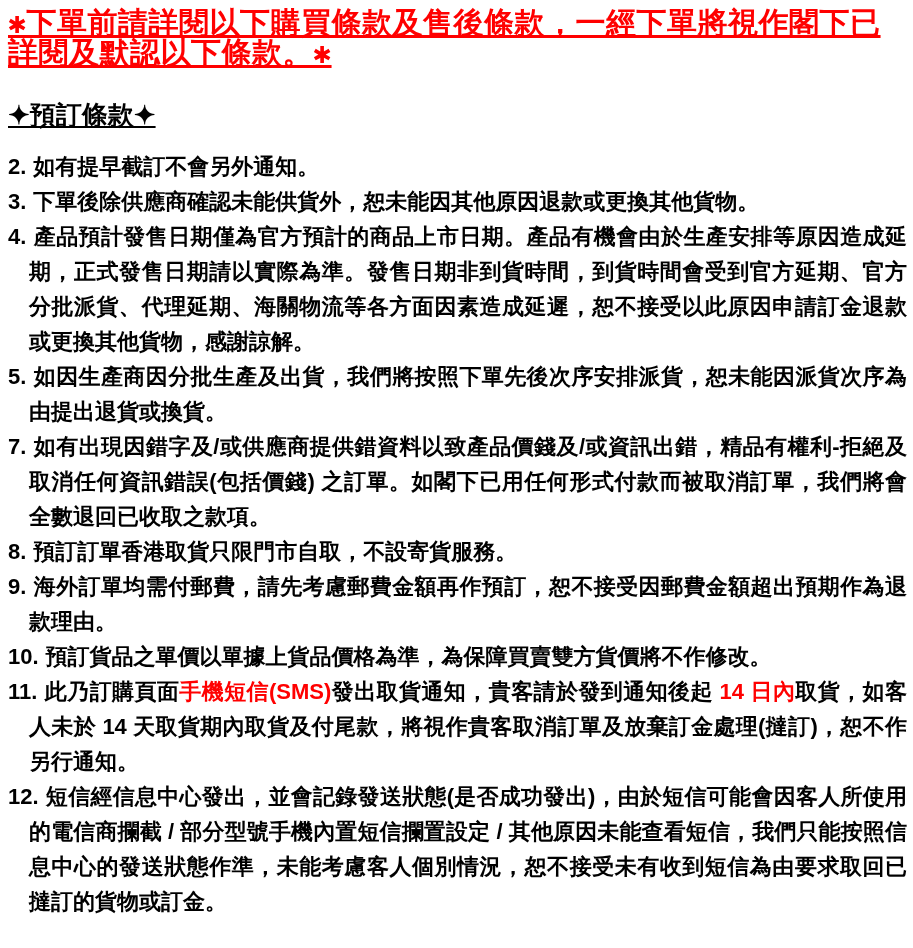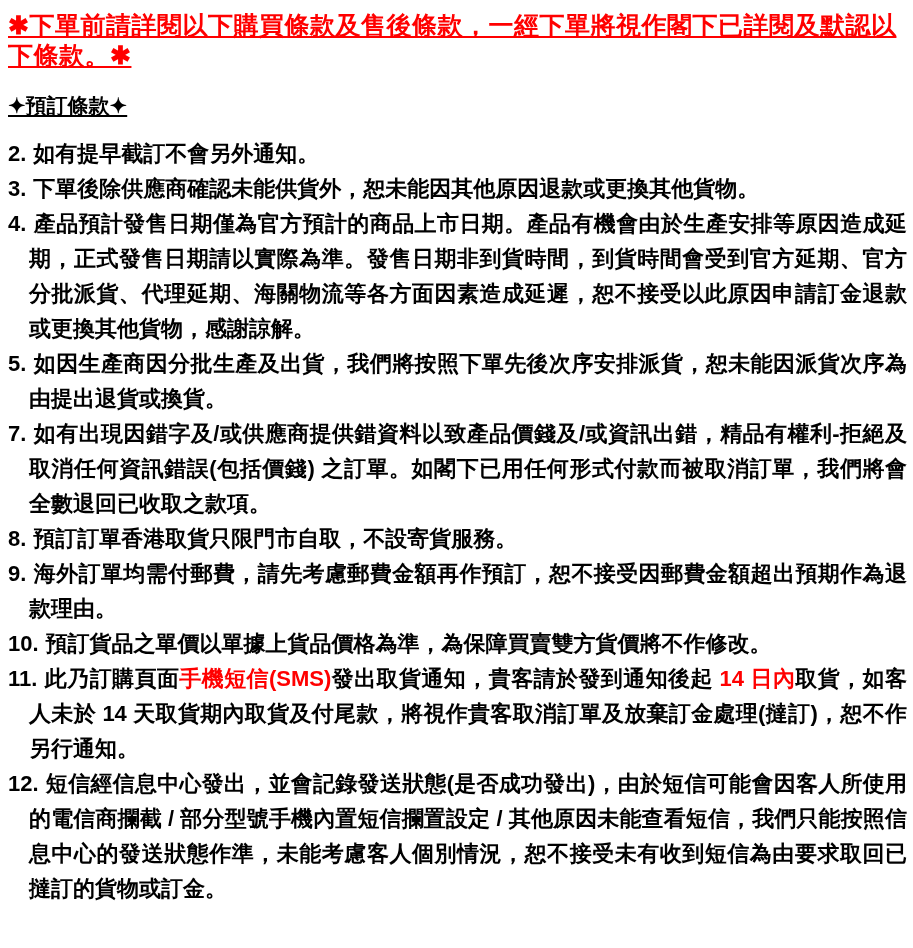--- a/index.html
+++ b/index.html
@@ -13,29 +13,30 @@
     overflow: hidden;
     font-family: "Liberation Sans", sans-serif;
     font-weight: bold;
     color: #000000;
   }
   .doc {
     padding: 10px 6px 0 8px;
   }
   .doc-title {
     color: #ff0000;
-    font-size: 25px;
+    font-size: 30px;
     line-height: 30px;
     text-decoration: underline;
     letter-spacing: 0.5px;
+    font-family: Liberation Mono, monospace;
   }
   .section-heading {
     display: inline-block;
-    font-size: 21px;
-    margin-top: 22px;
+    font-size: 26px;
+    margin-top: 28px;
     text-decoration: underline;
   }
   ol.terms {
     list-style: none;
     margin: 16px 0 0 0;
     padding: 0;
     font-size: 22px;
     line-height: 35px;
   }
   ol.terms li {

